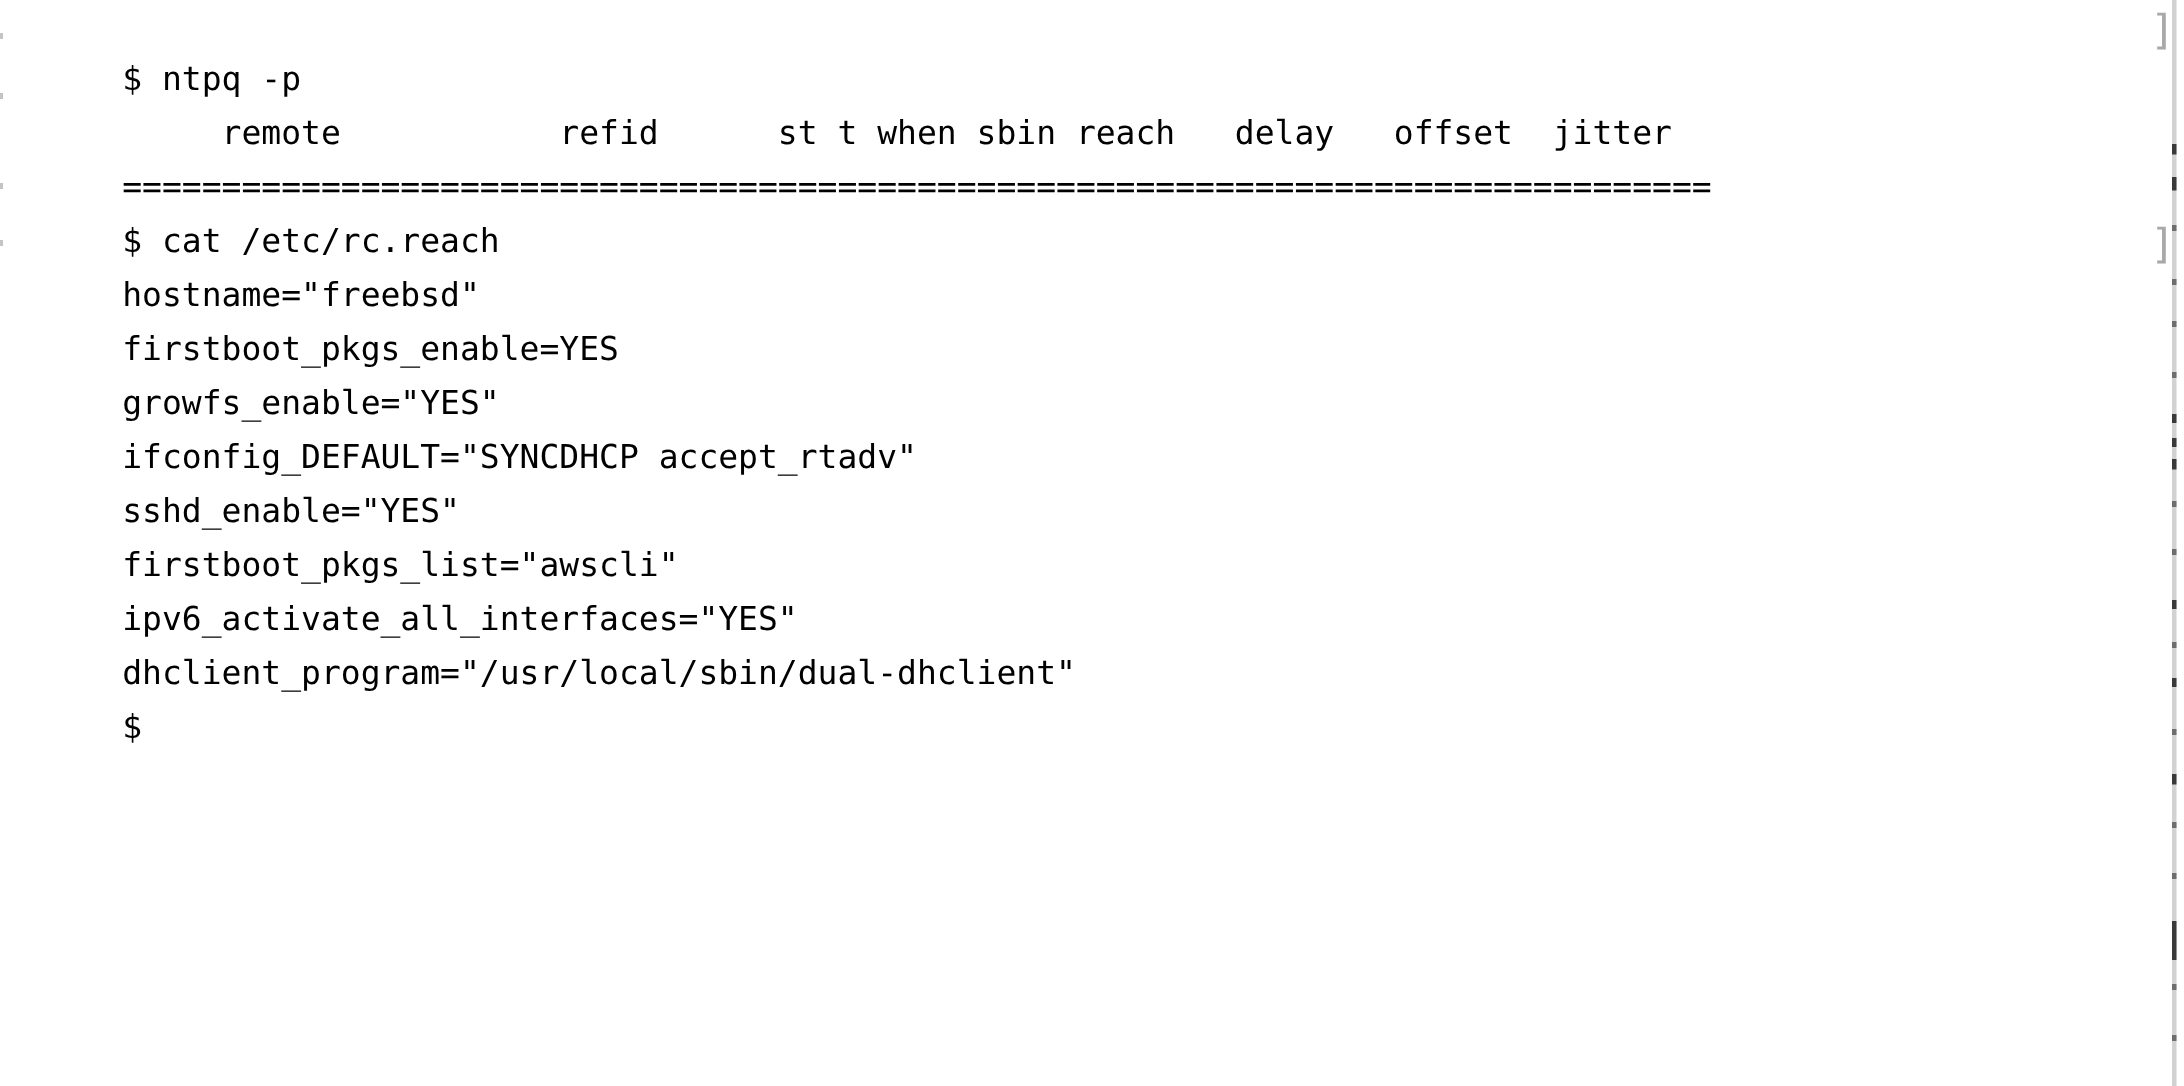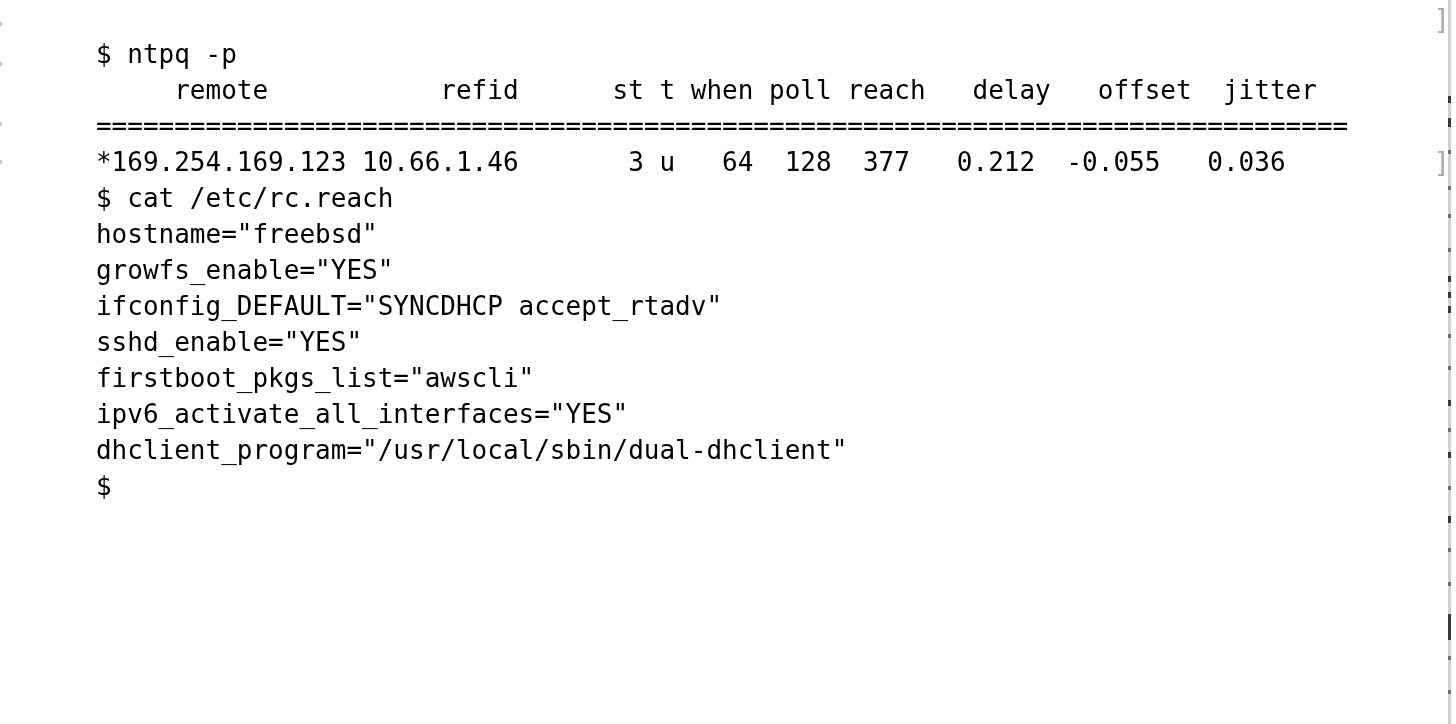--- a/index.html
+++ b/index.html
@@ -28,21 +28,21 @@
     top: 0;
     width: 1440px;
     height: 724px;
     padding: 0;
     margin: 0;
   }
 
   .line {
     height: 36px;
     line-height: 36px;
-    font-size: 26px;
+    font-size: 22px;
     letter-spacing: 0px;
     color: #000000;
     white-space: pre;
     font-family: "DejaVu Sans Mono", "Liberation Mono", monospace;
     padding-left: 2px;
     box-sizing: border-box;
     overflow: visible;
   }
 
   .line-inner {
@@ -93,33 +93,33 @@
 <body>
 
 <div id="terminal">
 
   <div id="screen">
 
     <div class="line">
       <span class="line-inner">$ ntpq -p</span>
     </div>
     <div class="line">
-      <span class="line-inner">     remote           refid      st t when poll reach   delay   offset  jitter</span>
+      <span class="line-inner">     remote           refid      st t when sbin reach   delay   offset  jitter</span>
     </div>
     <div class="line">
       <span class="line-inner">================================================================================</span>
-    </div>
-    <div class="line">
-      <span class="line-inner">*169.254.169.123 10.66.1.46       3 u   64  128  377   0.212  -0.055   0.036</span>
     </div>
     <div class="line">
       <span class="line-inner">$ cat /etc/rc.reach</span>
     </div>
     <div class="line">
       <span class="line-inner">hostname="freebsd"</span>
+    </div>
+    <div class="line">
+      <span class="line-inner">firstboot_pkgs_enable=YES</span>
     </div>
     <div class="line">
       <span class="line-inner">growfs_enable="YES"</span>
     </div>
     <div class="line">
       <span class="line-inner">ifconfig_DEFAULT="SYNCDHCP accept_rtadv"</span>
     </div>
     <div class="line">
       <span class="line-inner">sshd_enable="YES"</span>
     </div>

